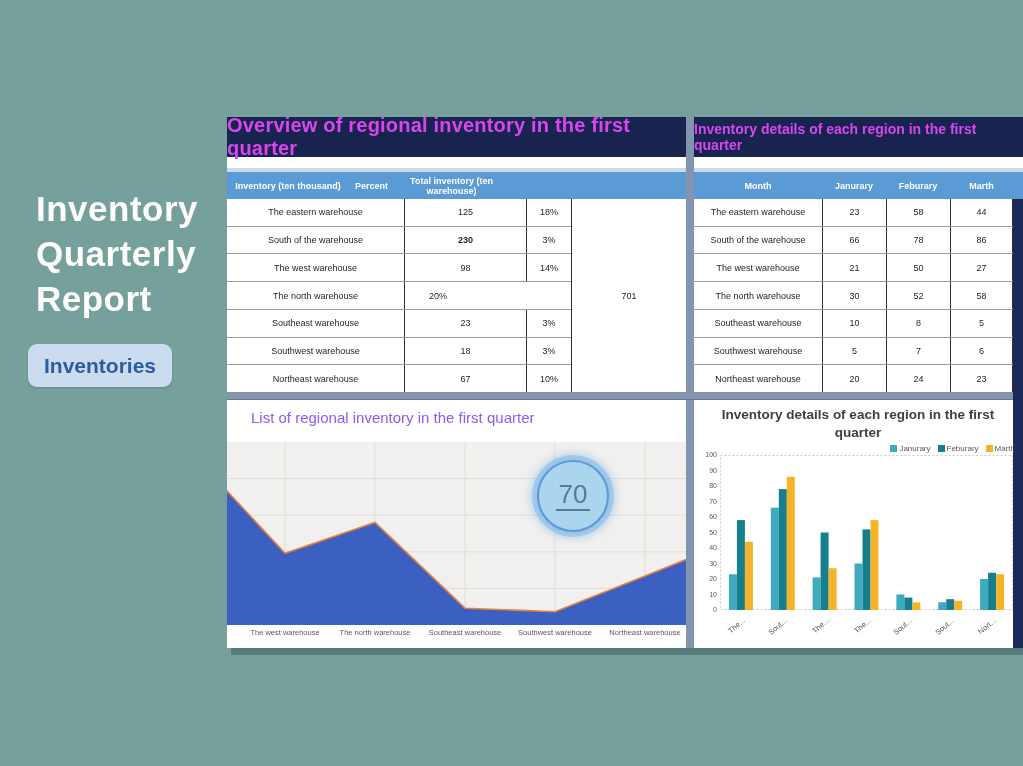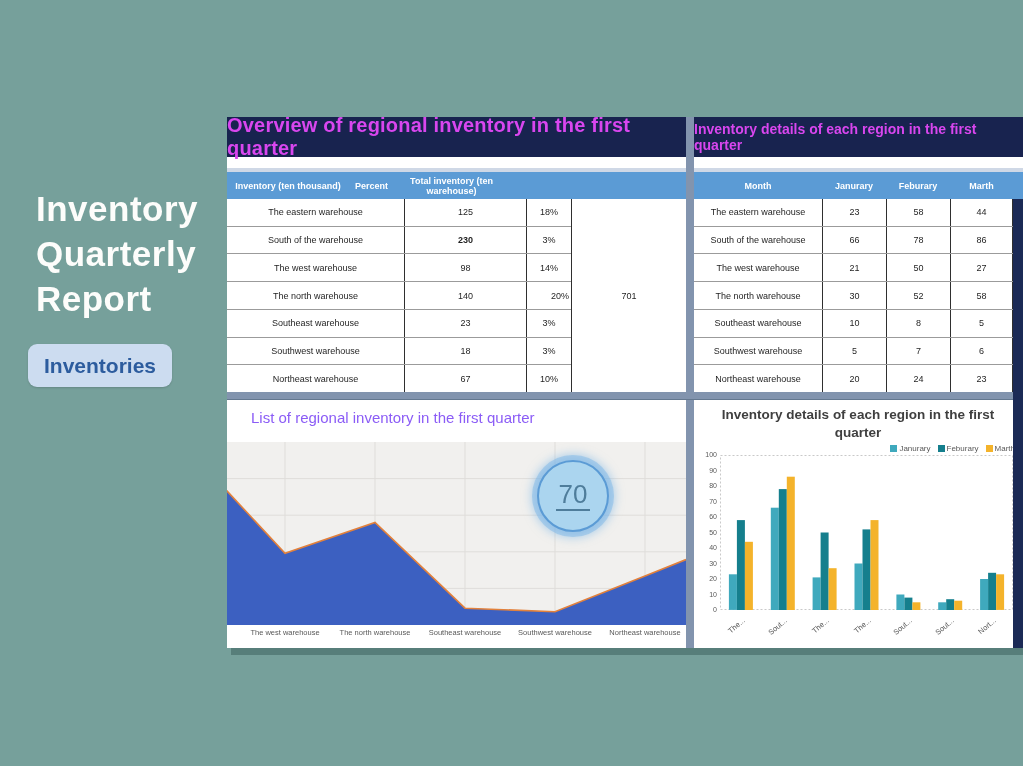--- a/index.html
+++ b/index.html
@@ -101,21 +101,20 @@
           <div class="tcell bl" style="width: 122px; font-weight: bold;">230</div>
           <div class="tcell bl" style="width: 45px;">3%</div>
         </div>
         <div class="trow">
           <div class="tcell" style="width: 177px;">The west warehouse</div>
           <div class="tcell bl" style="width: 122px;">98</div>
           <div class="tcell bl" style="width: 45px;">14%</div>
         </div>
         <div class="trow">
           <div class="tcell" style="width: 177px;">The north warehouse</div>
-          <div class="tcell bl" style="width: 122px;">140</div>
           <div class="tcell bl" style="width: 45px; padding-left: 22px;">20%</div>
         </div>
         <div class="trow">
           <div class="tcell" style="width: 177px;">Southeast warehouse</div>
           <div class="tcell bl" style="width: 122px;">23</div>
           <div class="tcell bl" style="width: 45px;">3%</div>
         </div>
         <div class="trow">
           <div class="tcell" style="width: 177px;">Southwest warehouse</div>
           <div class="tcell bl" style="width: 122px;">18</div>

